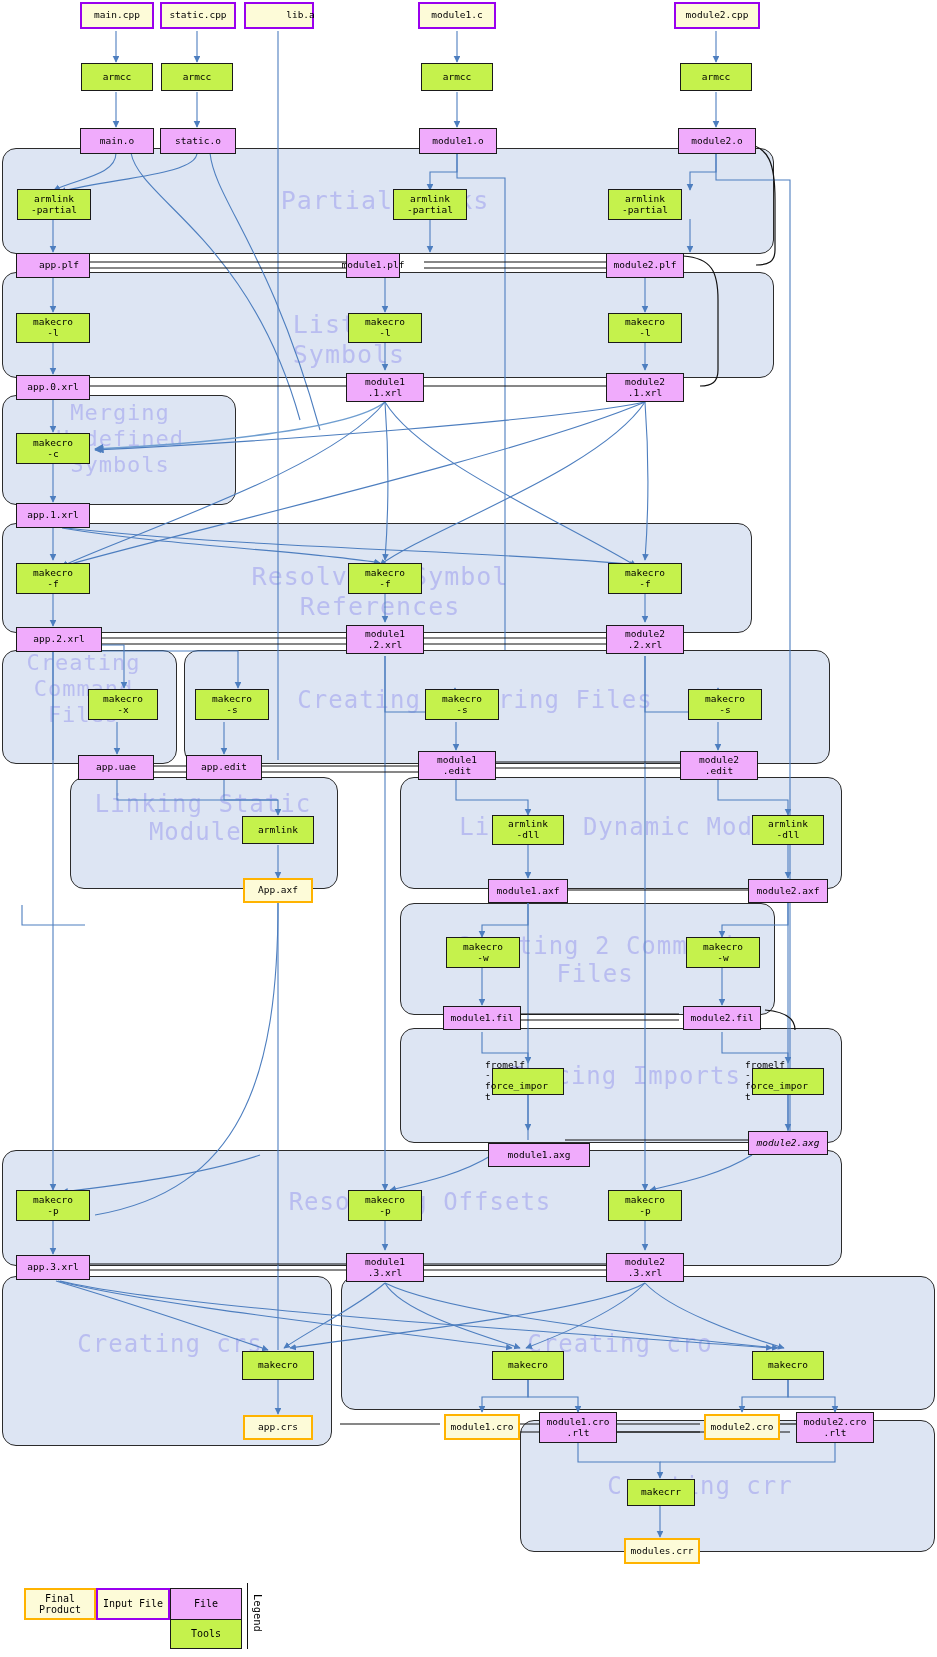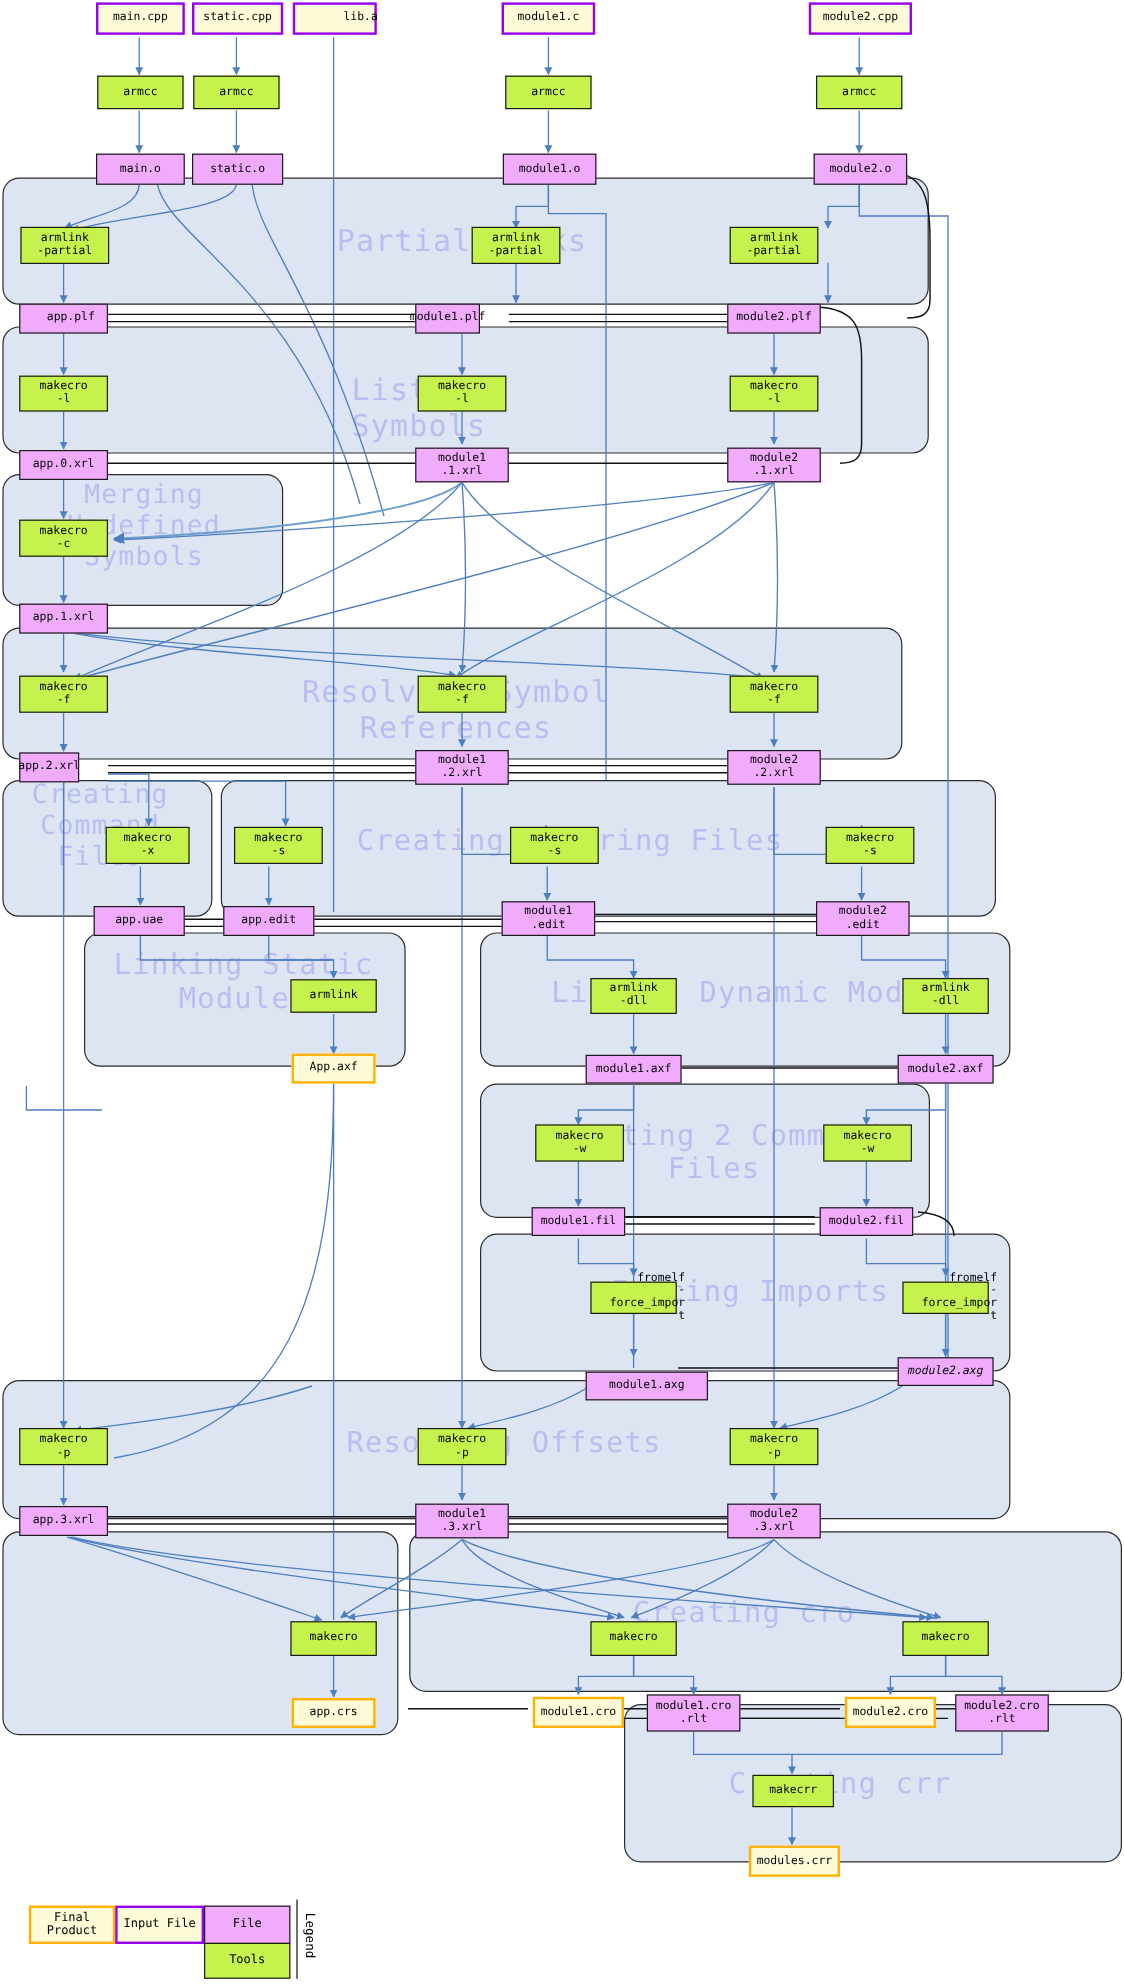--- a/index.html
+++ b/index.html
@@ -18,21 +18,21 @@
         text-align:center;font-family:"DejaVu Sans Mono","Liberation Mono",monospace;
         font-size:9.5px;line-height:1.15;color:#000;white-space:pre-line;}
   .file{background:#f0abfc;border:1.1px solid #1a1a1a;}
   .tool{background:#c5f24c;border:1.1px solid #1a1a1a;}
   .input{background:#fdfbd8;border:2.6px solid #9900ee;}
   .final{background:#fdfbd8;border:2.6px solid #ffb300;}
 
   
   .ovf{position:absolute;display:block;overflow:visible;}
   .ovf .inner{position:absolute;left:50%;top:50%;transform:translate(-50%,-50%);
-      width:86px;text-align:right;font-size:9.5px;line-height:1.15;white-space:pre-line;}
+      width:86px;text-align:left;font-size:9.5px;line-height:1.15;white-space:pre-line;}
 
   
   #edges{position:absolute;left:0;top:0;width:937px;height:1657px;pointer-events:none;}
   .e{fill:none;stroke:#4d7ebf;stroke-width:1.1px;}
   .ebold{fill:none;stroke:#6f9ed0;stroke-width:1.6px;}
   .blk{fill:none;stroke:#111;stroke-width:1.2px;}
 
   
   #legend{position:absolute;}
   .lg{position:absolute;box-sizing:border-box;display:flex;align-items:center;justify-content:center;
@@ -72,20 +72,21 @@
 Command
 Files</div>
   <div class="grp-label" style="left:290px; top:686px; width:370px; font-size:24px;">Creating Steering Files</div>
   <div class="grp-label" style="left:78px;  top:790px; width:250px; font-size:24px;">Linking Static
 Modules</div>
   <div class="grp-label" style="left:437px; top:813px; width:400px; font-size:24px;">Linking Dynamic Modules</div>
   <div class="grp-label" style="left:420px; top:932px; width:350px; font-size:24px;">Creating 2 Command
 Files</div>
   <div class="grp-label" style="left:470px; top:1062px;width:310px; font-size:24px;">Forcing Imports</div>
   <div class="grp-label" style="left:285px; top:1188px;width:270px; font-size:24px;">Resolving Offsets</div>
+  <div class="grp-label" style="left:60px;  top:1330px;width:220px; font-size:24px;">Creating crs</div>
   <div class="grp-label" style="left:510px; top:1330px;width:220px; font-size:24px;">Creating cro</div>
   <div class="grp-label" style="left:600px; top:1472px;width:200px; font-size:24px;">Creating crr</div>
 
   <svg id="edges" viewBox="0 0 937 1657">
     <defs>
       <marker id="ar" markerWidth="7" markerHeight="7" refX="5.4" refY="3" orient="auto">
         <path d="M0,0 L6,3 L0,6 z" fill="#4d7ebf"></path>
       </marker>
     </defs>
     <g>
@@ -305,21 +306,21 @@
 -c</div>
   <div class="node file" style="left:16px; top:503px; width:74px; height:25px;">app.1.xrl</div>
 
   <div class="node tool" style="left:16px;  top:563px; width:74px; height:31px;">makecro
 -f</div>
   <div class="node tool" style="left:348px; top:563px; width:74px; height:31px;">makecro
 -f</div>
   <div class="node tool" style="left:608px; top:563px; width:74px; height:31px;">makecro
 -f</div>
 
-  <div class="node file" style="left:16px;  top:627px; width:50px; height:25px;">app.2.xrl</div>
+  <div class="node file" style="left:16px;  top:627px; width:86px; height:25px;">app.2.xrl</div>
   <div class="node file" style="left:346px; top:625px; width:78px; height:29px;">module1
 .2.xrl</div>
   <div class="node file" style="left:606px; top:625px; width:78px; height:29px;">module2
 .2.xrl</div>
 
   <div class="node tool" style="left:88px;  top:689px; width:70px; height:31px;">makecro
 -x</div>
   <div class="node tool" style="left:195px; top:689px; width:74px; height:31px;">makecro
 -s</div>
   <div class="node tool" style="left:425px; top:689px; width:74px; height:31px;">makecro

